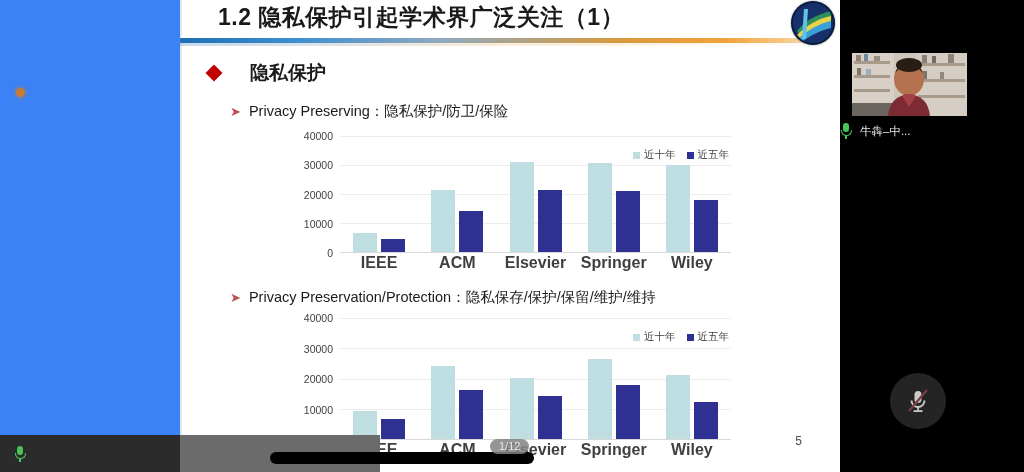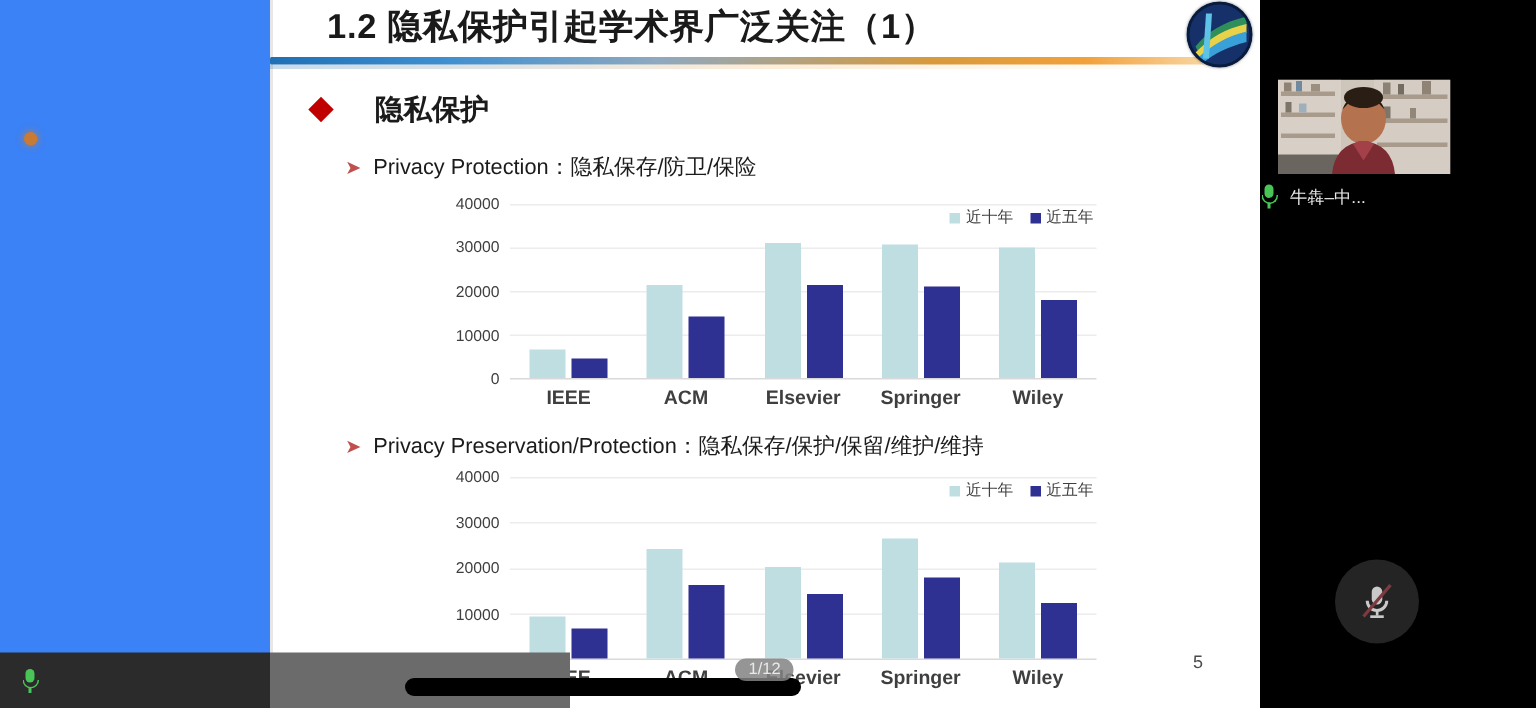--- a/index.html
+++ b/index.html
@@ -80,27 +80,27 @@
     font-size: 10.5px; color: #3f3f3f; white-space: nowrap;
   }
 
   .c-bars { position: absolute; inset: 0; display: flex; align-items: flex-end; }
   .c-group { flex: 1 1 0; height: 100%; position: relative; display: flex; align-items: flex-end; justify-content: center; gap: 4px; }
   .bar { width: 24px; }
   .bar.a { background: #bfdee1; }
   .bar.b { background: #2e3192; }
 
   .c-xaxis { position: absolute; left: 60px; right: 4px; bottom: 8px; display: flex; }
-  .c-xlab { flex: 1 1 0; text-align: center; font-size: 13px; font-weight: bold; color: #3f3f3f; }
+  .c-xlab { flex: 1 1 0; text-align: center; font-size: 16px; font-weight: bold; color: #3f3f3f; }
 
   .c-legend {
     position: absolute; right: 6px; top: 8px;
     display: flex; align-items: center; gap: 11px;
   }
-  .lg-item { display: flex; align-items: center; gap: 4px; font-size: 10.5px; color: #3f3f3f; white-space: nowrap; }
+  .lg-item { display: flex; align-items: center; gap: 4px; font-size: 10.5px; color: #3f3f3f; white-space: nowrap; margin-top: 10px; }
   .lg-swatch { width: 7px; height: 7px; display: inline-block; }
   .lg-swatch.a { background: #bfdee1; }
   .lg-swatch.b { background: #2e3192; }
 
   
   .slide-pageno {
     position: absolute; right: 38px; bottom: 24px;
     font-size: 12px; color: #4a4a4a;
   }
 
@@ -175,21 +175,21 @@
       </div>
     </div>
 
     <div class="diamond-row">
       <span class="diamond"></span>
       <span class="h2-text">隐私保护</span>
     </div>
 
     <div class="sub-row one">
       <span class="arrow-glyph">➤</span>
-      <span class="sub-text">Privacy Protection：隐私保存/防卫/保险</span>
+      <span class="sub-text">Privacy Preserving：隐私保护/防卫/保险</span>
     </div>
 
     <div class="sub-row two">
       <span class="arrow-glyph">➤</span>
       <span class="sub-text">Privacy Preservation/Protection：隐私保存/保护/保留/维护/维持</span>
     </div>
 
     <div class="chart one">
       <div class="c-plot">
         <div class="c-grid">

